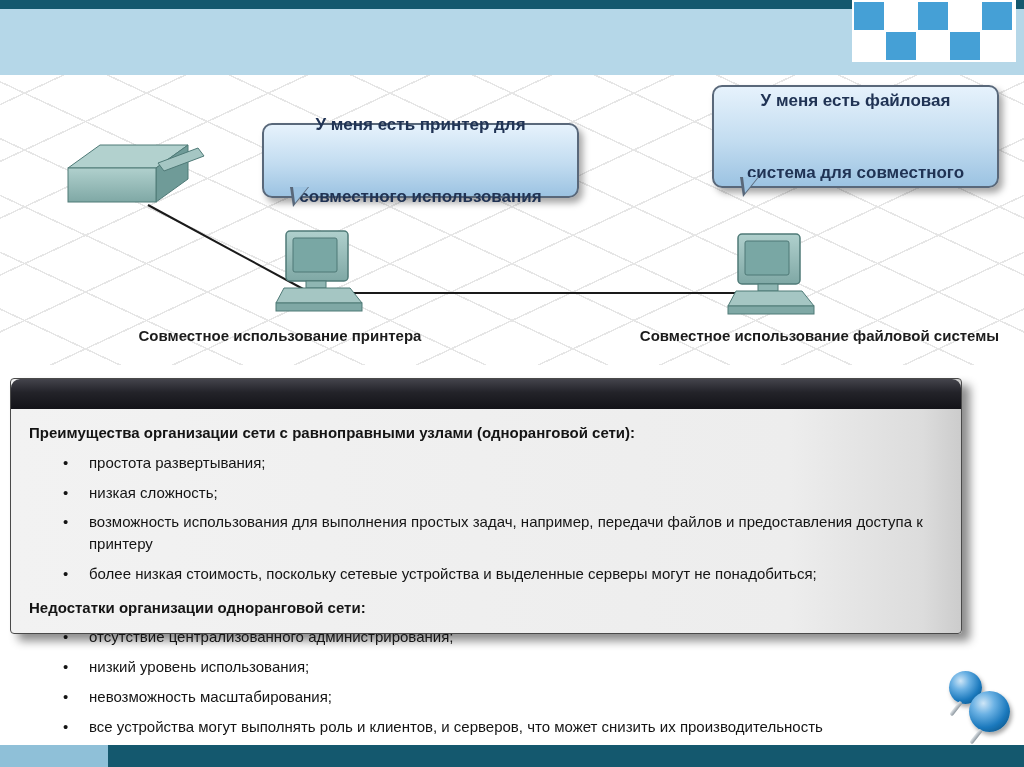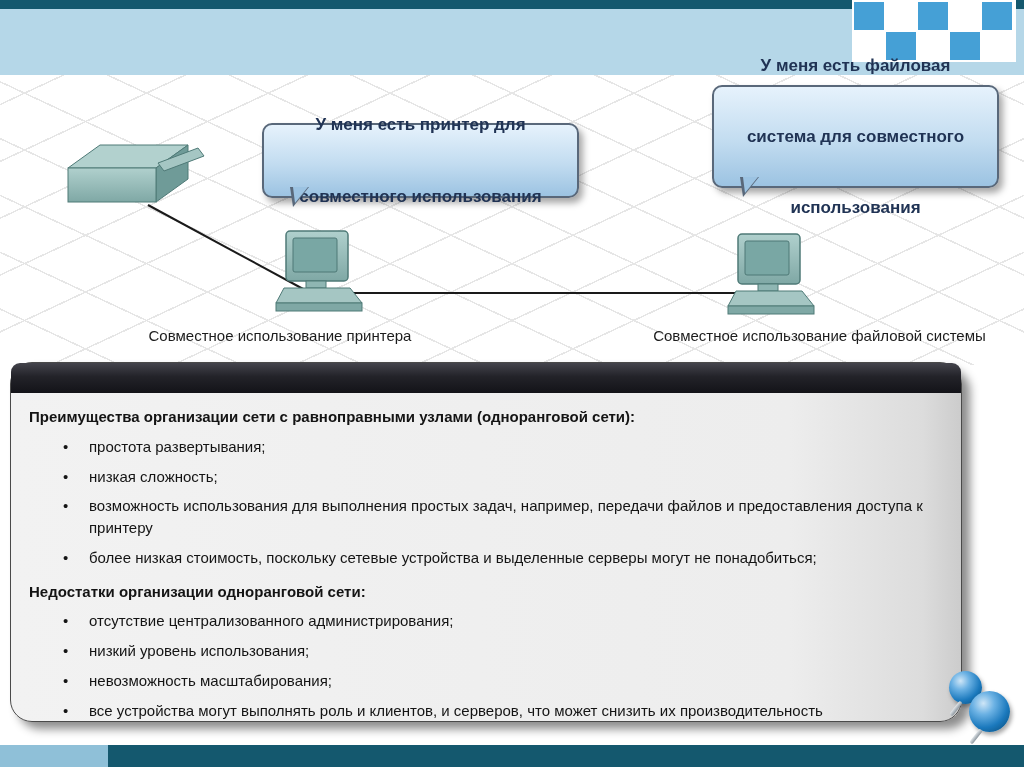--- a/index.html
+++ b/index.html
@@ -24,21 +24,21 @@
   .diagram{position:absolute;top:75px;left:0;width:1024px;height:290px;background:#ffffff;}
   .grid-bg{
     position:absolute;inset:0;opacity:.75;
     background:
       repeating-linear-gradient(25deg, transparent 0 50px, #dedede 50px 51.5px),
       repeating-linear-gradient(-25deg, transparent 0 50px, #dedede 50px 51.5px);
   }
   .scene{position:absolute;top:0;left:0;}
 
   .caption{
-    position:absolute;top:252px;font-size:15px;font-weight:400;color:#1c1c1c;text-align:center;
+    position:absolute;top:252px;font-size:15px;font-weight:700;color:#1c1c1c;text-align:center;
   }
   .caption-left{left:90px;width:380px;}
   .caption-right{left:607px;width:425px;}
 
   .bubble{
     position:absolute;border:2px solid #59687a;border-radius:10px;
     background:linear-gradient(180deg,#e6f2fc 0%,#c2dcf0 55%,#9cc3e2 100%);
     box-shadow:4px 5px 7px rgba(0,0,0,.35);
     color:#203354;font-weight:700;font-size:17px;text-align:center;
     display:flex;flex-direction:column;justify-content:center;line-height:1.6;
@@ -53,22 +53,22 @@
     border-top:20px solid #59687a;
   }
   .bubble::after{
     content:"";position:absolute;left:29px;bottom:-16px;
     border:9px solid transparent;border-right-width:13px;border-left-width:2px;
     border-top:16px solid #9cc3e2;
   }
 
   
   .panel{
-    position:absolute;left:10px;top:362px;width:952px;height:360px;
-    border-radius:22px;border:1px solid #4a4a4a;box-sizing:border-box;
+    position:absolute;left:10px;top:378px;width:952px;height:256px;
+    border-radius:4px;border:1px solid #4a4a4a;box-sizing:border-box;
     background:linear-gradient(90deg,#f2f2f2 0%,#ededed 82%,#dcdcdc 96%,#cccccc 100%);
     box-shadow:8px 7px 10px rgba(0,0,0,.45);
   }
   .panel-header{
     height:30px;border-radius:9px 9px 0 0;
     background:linear-gradient(180deg,#44444c 0%,#232329 45%,#131318 100%);
   }
   .panel-body{padding:13px 24px 10px 18px;font-size:15px;color:#141414;line-height:1.45;}
   .panel-title{font-weight:700;margin:0 0 6px 0;}
   .panel-list{list-style:none;margin:0 0 12px 0;padding:0;}
@@ -151,21 +151,20 @@
       </g>
     </svg>
 
     <div class="bubble bubble-printer">
       <div>У меня есть принтер для</div>
       <div>совместного использования</div>
     </div>
     <div class="bubble bubble-files">
       <div>У меня есть файловая</div>
       <div>система для совместного</div>
-      <div>использования</div>
     </div>
 
     <div class="caption caption-left">Совместное использование принтера</div>
     <div class="caption caption-right">Совместное использование файловой системы</div>
   </div>
 
   <div class="panel">
     <div class="panel-header"></div>
     <div class="panel-body">
       <p class="panel-title">Преимущества организации сети с равноправными узлами (одноранговой сети):</p>

